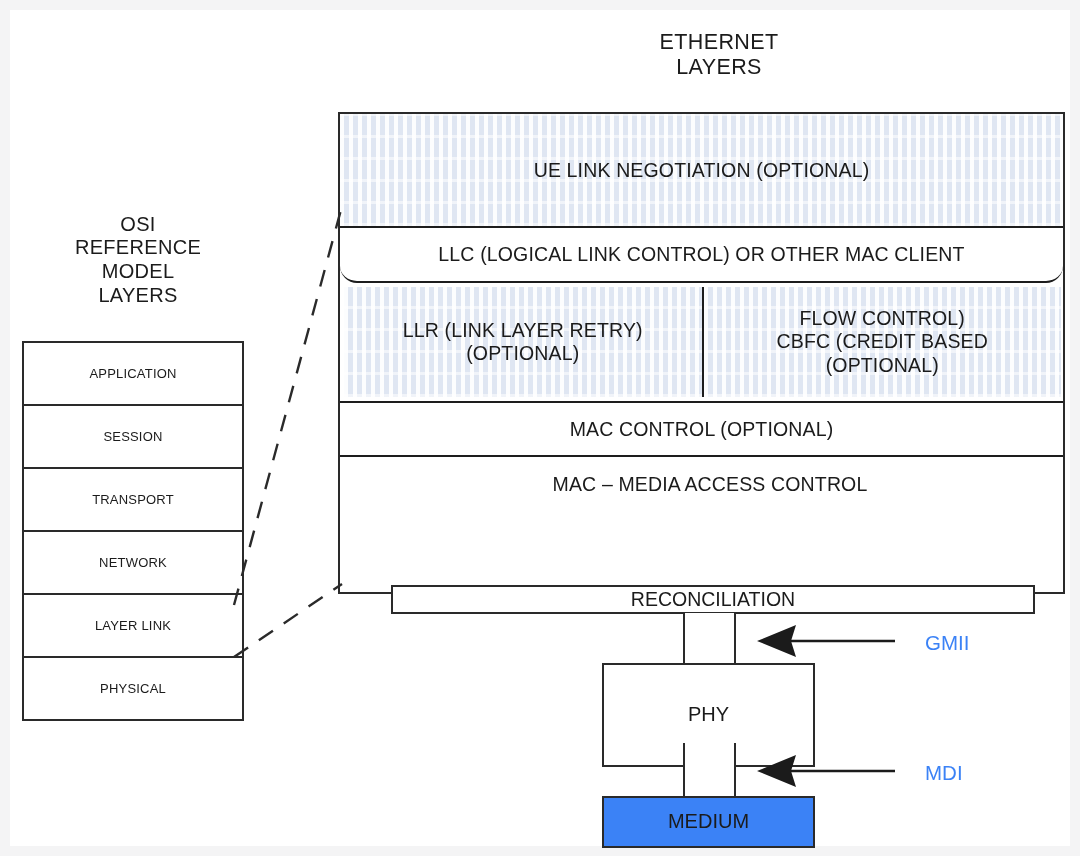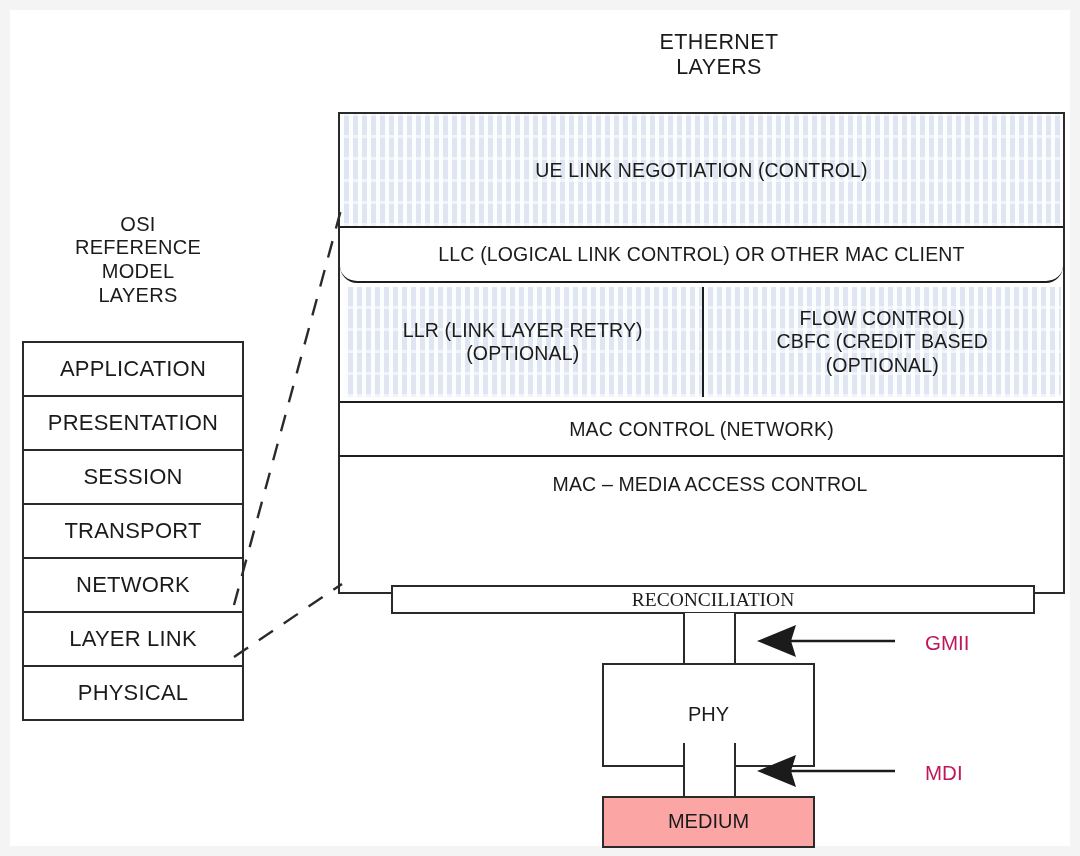--- a/index.html
+++ b/index.html
@@ -50,21 +50,21 @@
   
   #osi-stack {
     left: 12px; top: 331px; width: 222px; height: 380px;
     border: 2.5px solid #2a2a2a;
     background: #fff;
     display: flex; flex-direction: column;
   }
   .osi-row {
     flex: 1 1 0;
     border-bottom: 2.2px solid #2a2a2a;
-    font-size: 22px;
+    font-size: 13px;
     letter-spacing: .2px;
   }
   .osi-row:last-child { border-bottom: none; }
 
   
   #eth-stack {
     left: 328px; top: 102px; width: 727px; height: 482px;
     border: 2.4px solid #2a2a2a;
     background: #fff;
     display: flex; flex-direction: column;
@@ -106,48 +106,47 @@
         rgba(255,255,255,0.55) 3px,
         rgba(255,255,255,0.00) 3px,
         rgba(255,255,255,0.00) 22px);
   }
 
   
   #row-reconciliation {
     left: 381px; top: 575px; width: 644px; height: 29px;
     border: 2.4px solid #2a2a2a; background: #fff;
     font-size: 19.5px;
-    font-family: Liberation Serif, serif;
   }
   #conn-gmii {
     left: 673px; top: 603px; width: 53px; height: 56px;
     border-left: 2.4px solid #2a2a2a;
     border-right: 2.4px solid #2a2a2a;
     background: #fff;
   }
   #box-phy {
     left: 592px; top: 653px; width: 213px; height: 104px;
     border: 2.4px solid #2a2a2a; background: #fff;
     font-size: 20px;
   }
   #conn-mdi {
     left: 673px; top: 733px; width: 53px; height: 53px;
     border-left: 2.4px solid #2a2a2a;
     border-right: 2.4px solid #2a2a2a;
     background: #fff;
   }
   #box-medium {
     left: 592px; top: 786px; width: 213px; height: 52px;
-    border: 2.4px solid #2a2a2a; background: #fca5a5;
+    border: 2.4px solid #2a2a2a; background: #3b82f6;
     font-size: 20px;
   }
 
   
   .arrow-label {
-    font-size: 20.5px; color: #be185d;
+    font-size: 20.5px; color: #3b82f6;
     display: flex; align-items: center;
   }
   #label-gmii  { left: 915px; top: 618px; width: 120px; height: 30px; }
   #label-mdi   { left: 915px; top: 748px; width: 120px; height: 30px; }
 
   svg.overlay {
     position: absolute; left: 0; top: 0;
     width: 1060px; height: 836px;
     pointer-events: none;
   }
@@ -164,52 +163,51 @@
 
   <div class="abs ctr" id="title-osi">
     <div>OSI</div>
     <div>REFERENCE</div>
     <div>MODEL</div>
     <div>LAYERS</div>
   </div>
 
   <div class="abs" id="osi-stack">
     <div class="osi-row ctr">APPLICATION</div>
-    <div class="osi-row ctr">PRESENTATION</div>
     <div class="osi-row ctr">SESSION</div>
     <div class="osi-row ctr">TRANSPORT</div>
     <div class="osi-row ctr">NETWORK</div>
     <div class="osi-row ctr">LAYER LINK</div>
     <div class="osi-row ctr">PHYSICAL</div>
   </div>
 
   <div class="abs" id="eth-stack">
 
 
-    <div class="eth-row ctr hatch" id="row-ue">UE LINK NEGOTIATION (CONTROL)</div>
+    <div class="eth-row ctr hatch" id="row-ue">UE LINK NEGOTIATION (OPTIONAL)</div>
 
     <div class="eth-row ctr" id="row-llc">LLC (LOGICAL LINK CONTROL) OR OTHER MAC CLIENT</div>
 
     <div class="eth-row" id="row-split">
       <div class="split-cell left hatch">
         <div>
           <div>LLR (LINK LAYER RETRY)</div>
           <div>(OPTIONAL)</div>
         </div>
       </div>
       <div class="split-cell right hatch">
         <div>
           <div>FLOW CONTROL)</div>
           <div>CBFC (CREDIT BASED</div>
           <div>(OPTIONAL)</div>
         </div>
       </div>
     </div>
 
-    <div class="eth-row ctr" id="row-maccrtl">MAC CONTROL (NETWORK)</div>
+    <div class="eth-row ctr" id="row-maccrtl">MAC CONTROL (OPTIONAL)</div>
 
     <div class="eth-row ctr" id="row-mac">MAC – MEDIA ACCESS CONTROL</div>
   </div>
 
   <div class="abs ctr" id="row-reconciliation">RECONCILIATION</div>
 
   <div class="abs" id="conn-gmii"></div>
 
   <div class="abs ctr" id="box-phy">PHY</div>
 

